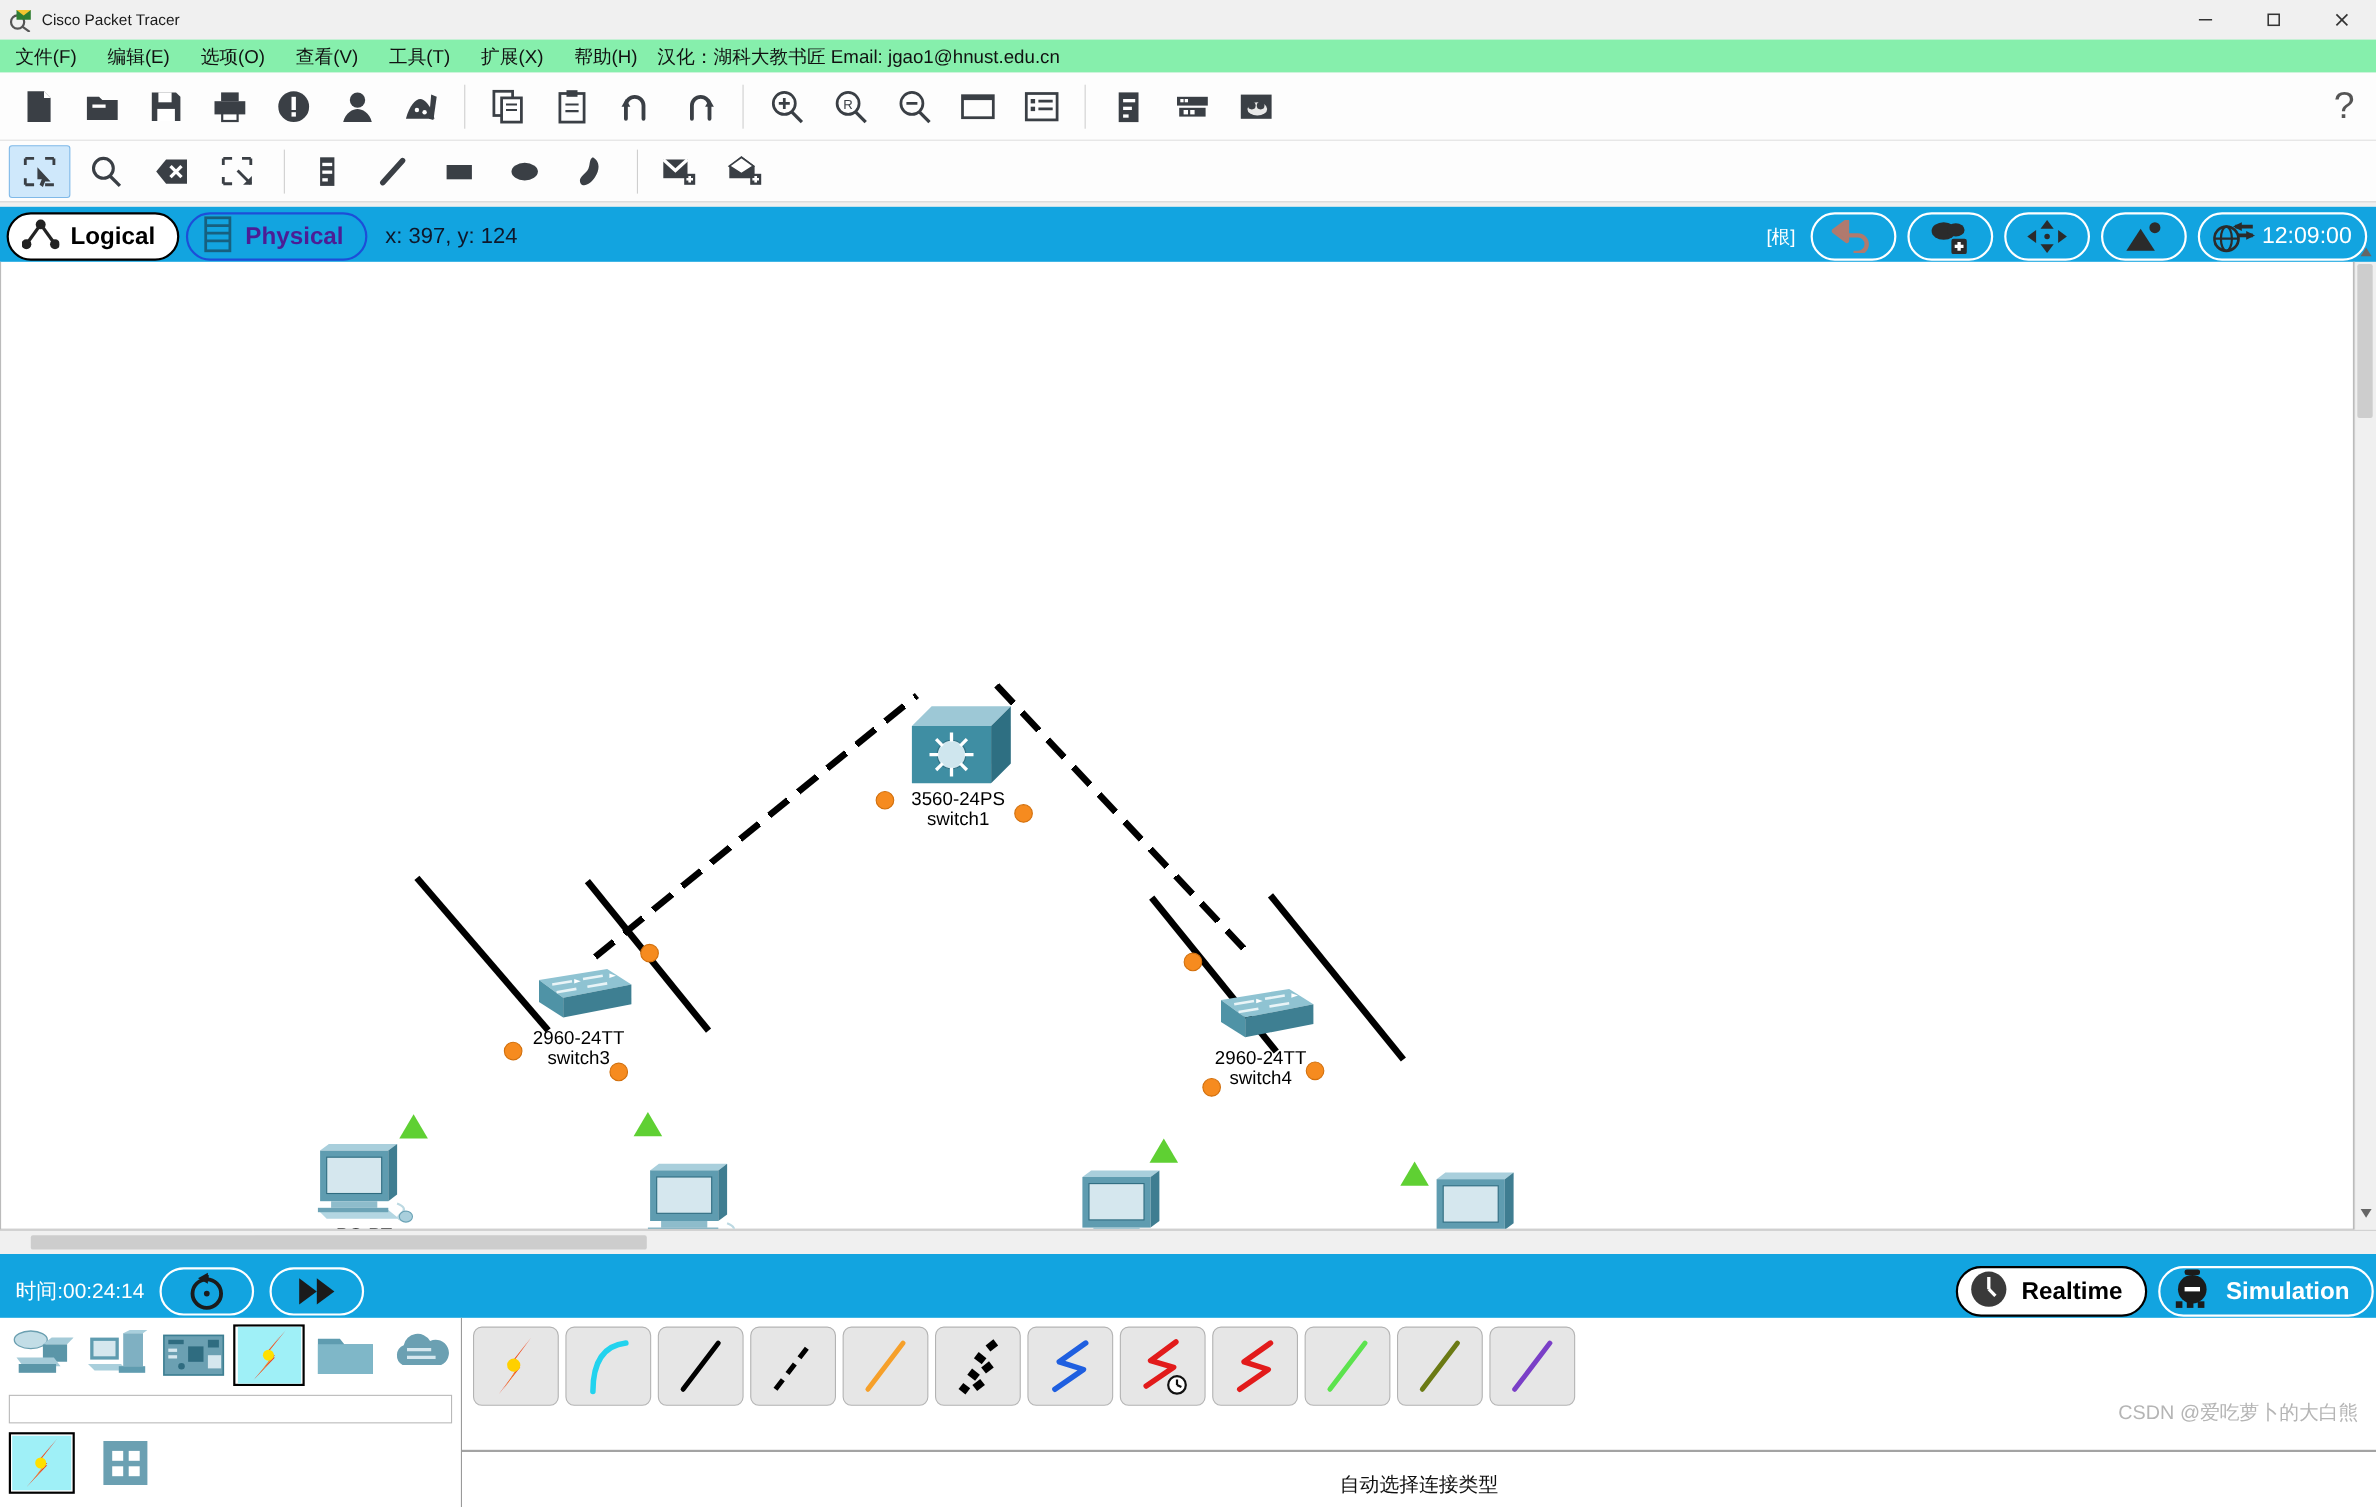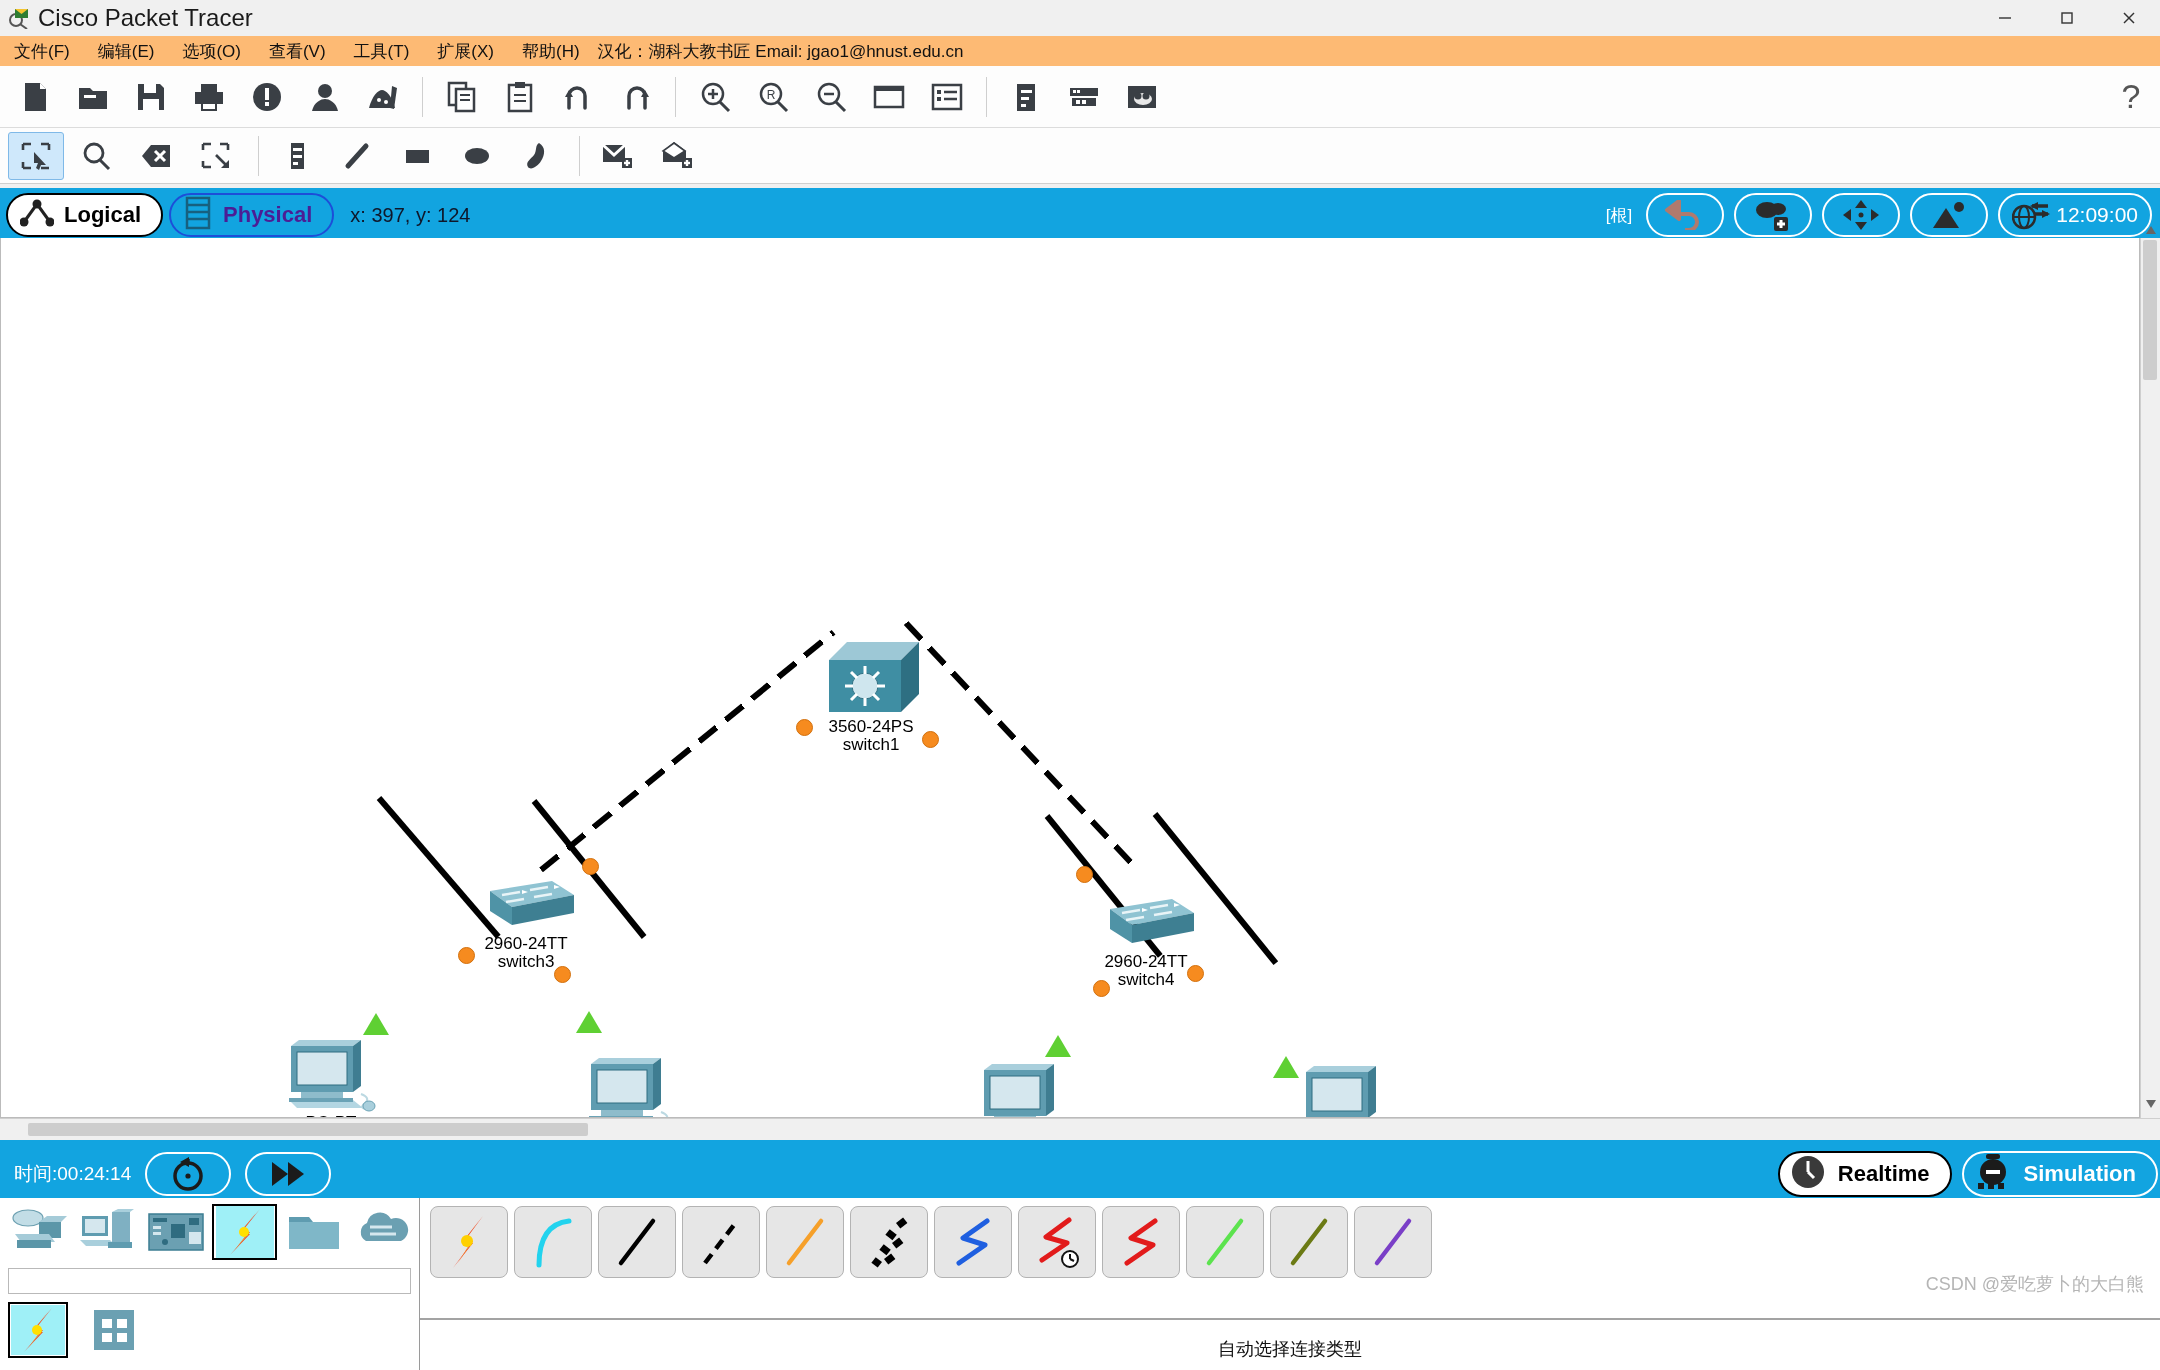--- a/index.html
+++ b/index.html
@@ -10,30 +10,30 @@
     overflow: hidden;
   }
   #app { position: relative; width: 2160px; height: 1370px; background:#f0f0f0; }
 
   
   .titlebar {
     position:absolute; left:0; top:0; width:2160px; height:36px;
     background:#f0f0f0; display:flex; align-items:center;
   }
   .title-ico { width:22px; height:22px; margin-left:8px; margin-right:8px; position:relative; }
-  .title-text { font-size:24px; color:#1a1a1a;text-align:center; }
+  .title-text { font-size:14px; color:#1a1a1a;text-align:center; }
   .win-btns { margin-left:auto; display:flex; height:36px; }
   .win-btn { width:62px; height:36px; display:flex; align-items:center; justify-content:center;
              font-size:17px; color:#333; }
   .win-btn svg { display:block; }
 
   
   .menubar {
     position:absolute; left:0; top:36px; width:2160px; height:30px;
-    background:#fdba74; display:flex; align-items:center; font-size:17px; color:#111;
+    background:#86efac; display:flex; align-items:center; font-size:17px; color:#111;
   }
   .menu-item { padding:2px 14px; white-space:nowrap; }
   .menu-note { padding:2px 4px; white-space:nowrap; }
 
   
   .toolbar1 {
     position:absolute; left:0; top:66px; width:2160px; height:62px;
     background:#fdfdfd; border-bottom:1px solid #dcdcdc;
     display:flex; align-items:center; padding-left:6px;
   }

